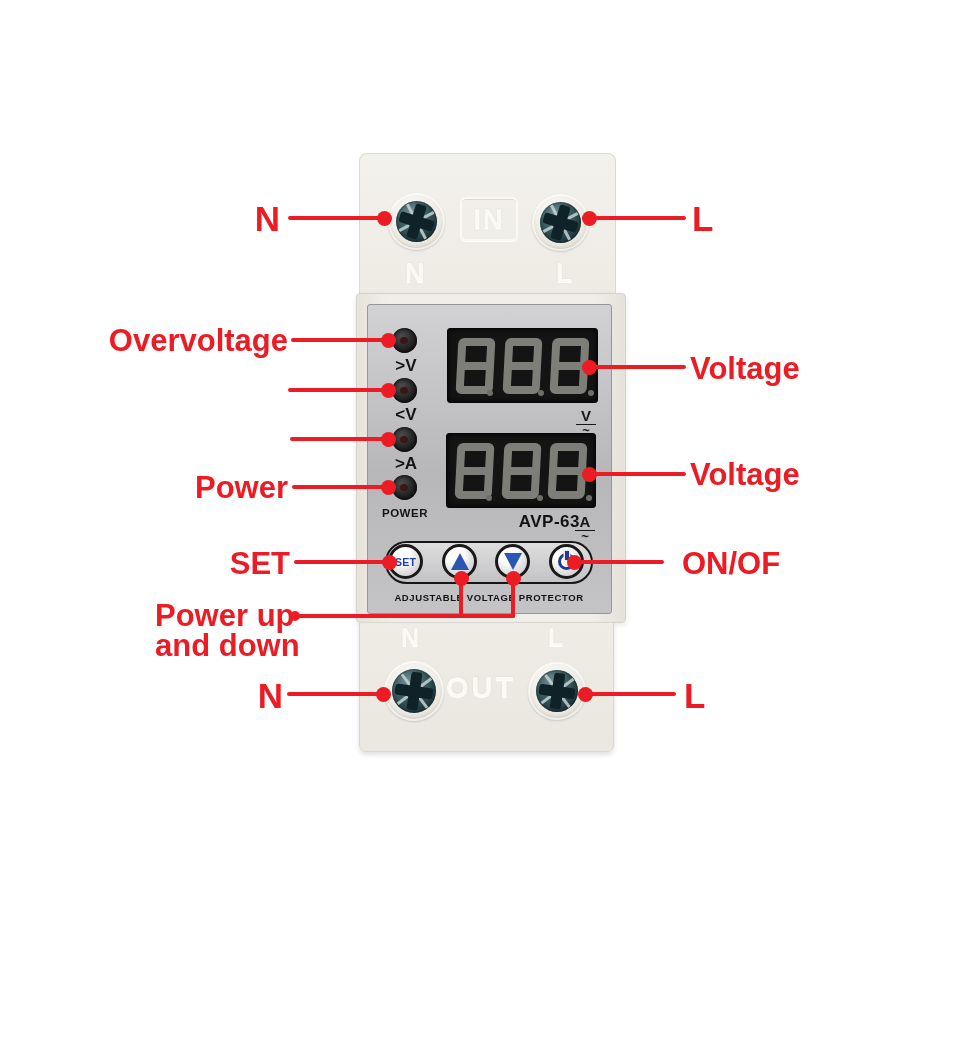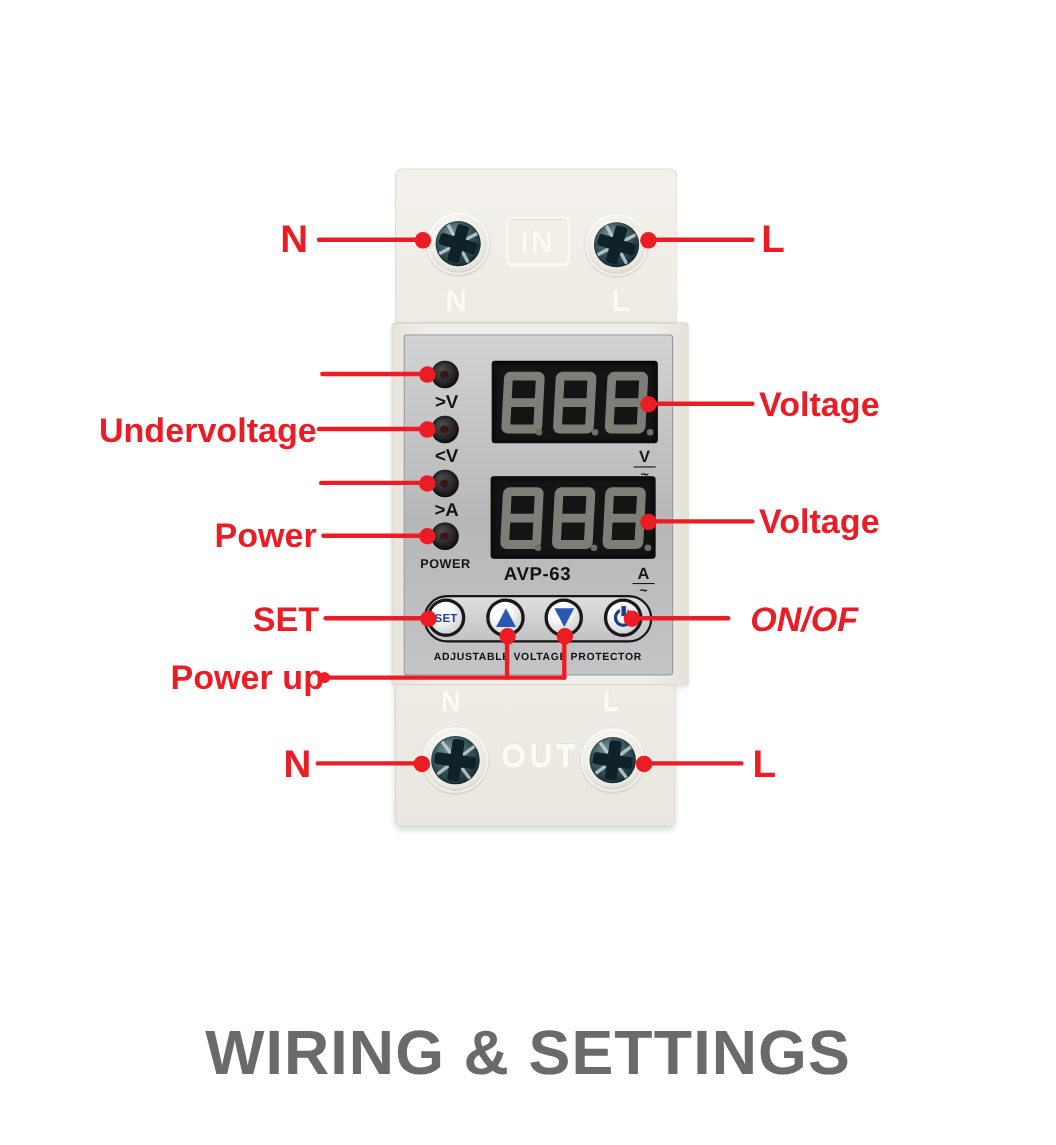--- a/index.html
+++ b/index.html
@@ -54,21 +54,21 @@
 
   
   .display { position:absolute; background:#141414; border-radius:3px; border:1px solid #060606;
     display:flex; align-items:center; padding:0 9px; gap:10px; box-shadow:inset 0 0 6px #000; }
   .digit { position:relative; width:38px; height:56px; border:8px solid #7e7e79; border-radius:6px; transform:skewX(-3deg); }
   .digit::after { content:""; position:absolute; left:-4px; right:-4px; top:50%; height:8px; margin-top:-4px; background:#7e7e79; border-radius:2px; }
   .dp { position:absolute; width:6px; height:6px; border-radius:50%; background:#6f6f69; bottom:6px; }
   .unit { position:absolute; width:20px; text-align:center; color:#161616; font-weight:bold; line-height:1; }
   .unit .u-letter { display:block; font-size:15px; border-bottom:1.5px solid #161616; padding-bottom:1px; }
   .unit .u-tilde { display:block; font-size:13px; margin-top:-1px; }
-  .model { position:absolute; left:458px; top:512px; width:122px; text-align:left; font-size:17px; font-weight:bold; color:#111; letter-spacing:.5px; }
+  .model { position:absolute; left:458px; top:512px; width:122px; text-align:right; font-size:17px; font-weight:bold; color:#111; letter-spacing:.5px; }
 
   
   .stadium { position:absolute; left:385px; top:541px; width:208px; height:43px;
     border:2px solid #161616; border-radius:23px; background:linear-gradient(180deg,#dededf,#c3c3c5); }
   .btn { position:absolute; width:35px; height:35px; border-radius:50%; border:3px solid #191919;
     background:radial-gradient(circle at 35% 28%,#ffffff 0 28%,#e3e3e5 58%,#c3c3c6);
     display:flex; align-items:center; justify-content:center; }
   .btn-set-text { font-size:10.5px; font-weight:bold; color:#1c3fae; letter-spacing:.2px; }
   .tri-up { width:0; height:0; border-left:9px solid transparent; border-right:9px solid transparent; border-bottom:17px solid #2b57b4; }
   .tri-down { width:0; height:0; border-left:9px solid transparent; border-right:9px solid transparent; border-top:17px solid #2b57b4; }
@@ -175,21 +175,21 @@
   <div class="btn" style="left:495px; top:544px;">
     <span class="tri-down"></span>
   </div>
   <div class="btn" style="left:549px; top:544px;">
     <span class="pwr"></span>
   </div>
   <div class="tagline">ADJUSTABLE VOLTAGE PROTECTOR</div>
 
   <div class="emboss" style="left:401px; top:625px; font-size:25px;">N</div>
   <div class="emboss" style="left:548px; top:625px; font-size:25px;">L</div>
-  <div class="emboss" style="left:446px; top:673px; width:80px; text-align:right; font-size:29px; letter-spacing:3px;">OUT</div>
+  <div class="emboss" style="left:446px; top:673px; width:80px; text-align:left; font-size:29px; letter-spacing:3px;">OUT</div>
   <div class="screw" style="left:384px; top:661px; width:60px; height:60px;">
     <div class="screw-x">
       <div class="screw-rot" style="transform:rotate(8deg);">
           <div class="shine s45"></div>
           <div class="shine s135"></div>
           <div class="slot slot-v"></div>
           <div class="slot slot-h"></div>
         </div>
     </div>
   </div>
@@ -205,63 +205,63 @@
   </div>
 
   <div class="c-label big" style="right:680px; top:218px;">N</div>
   <div class="c-line" style="left:288px; top:216px; width:96px;"></div>
   <div class="c-dot" style="left:377px; top:210.5px;"></div>
 
   <div class="c-label big" style="left:692px; top:218px;">L</div>
   <div class="c-line" style="left:589px; top:216px; width:97px;"></div>
   <div class="c-dot" style="left:581.5px; top:210.5px;"></div>
 
+  <div class="c-label" style="right:672px; top:340px;">Overvoltage</div>
   <div class="c-line" style="left:291px; top:338px; width:97px;"></div>
   <div class="c-dot" style="left:380.5px; top:332.5px;"></div>
 
-  <div class="c-label" style="right:672px; top:391px;">Undervoltage</div>
   <div class="c-line" style="left:288px; top:388px; width:100px;"></div>
   <div class="c-dot" style="left:380.5px; top:382.5px;"></div>
 
   <div class="c-line" style="left:290px; top:437px; width:98px;"></div>
   <div class="c-dot" style="left:380.5px; top:431.5px;"></div>
 
   <div class="c-label" style="right:672px; top:487px;">Power</div>
   <div class="c-line" style="left:292px; top:485px; width:96px;"></div>
   <div class="c-dot" style="left:380.5px; top:479.5px;"></div>
 
   <div class="c-label" style="right:670px; top:563px;">SET</div>
   <div class="c-line" style="left:294px; top:560px; width:96px;"></div>
   <div class="c-dot" style="left:381.5px; top:554.5px;"></div>
 
   <div class="adjust-label">
     <span>Power up</span><br>
+    <span>and down</span>
   </div>
   <div class="c-line" style="left:293px; top:614px; width:222px;"></div>
   <div class="c-dot sm" style="left:290px; top:611px;"></div>
   <div class="c-vline" style="left:459px; top:578px; height:40px;"></div>
   <div class="c-vline" style="left:511px; top:578px; height:40px;"></div>
   <div class="c-dot" style="left:453.5px; top:570.5px;"></div>
   <div class="c-dot" style="left:505.5px; top:570.5px;"></div>
 
   <div class="c-label" style="left:690px; top:368px;">Voltage</div>
   <div class="c-line" style="left:589px; top:365px; width:97px;"></div>
   <div class="c-dot" style="left:581.5px; top:359.5px;"></div>
 
   <div class="c-label" style="left:690px; top:474px;">Voltage</div>
   <div class="c-line" style="left:589px; top:472px; width:97px;"></div>
   <div class="c-dot" style="left:581.5px; top:466.5px;"></div>
 
-  <div class="c-label" style="left:682px; top:563px;font-style:italic;">ON/OF</div>
+  <div class="c-label" style="left:682px; top:563px;">ON/OF</div>
   <div class="c-line" style="left:574px; top:560px; width:90px;"></div>
   <div class="c-dot" style="left:566.5px; top:554.5px;"></div>
 
   <div class="c-label big" style="right:677px; top:695px;">N</div>
   <div class="c-line" style="left:287px; top:692px; width:96px;"></div>
   <div class="c-dot" style="left:375.5px; top:686.5px;"></div>
 
   <div class="c-label big" style="left:684px; top:695px;">L</div>
   <div class="c-line" style="left:585px; top:692px; width:91px;"></div>
   <div class="c-dot" style="left:577.5px; top:686.5px;"></div>
 
-  <div class="heading">WIRING &amp; SETTINGS</div>
 
 </div>
 
 </body></html>

